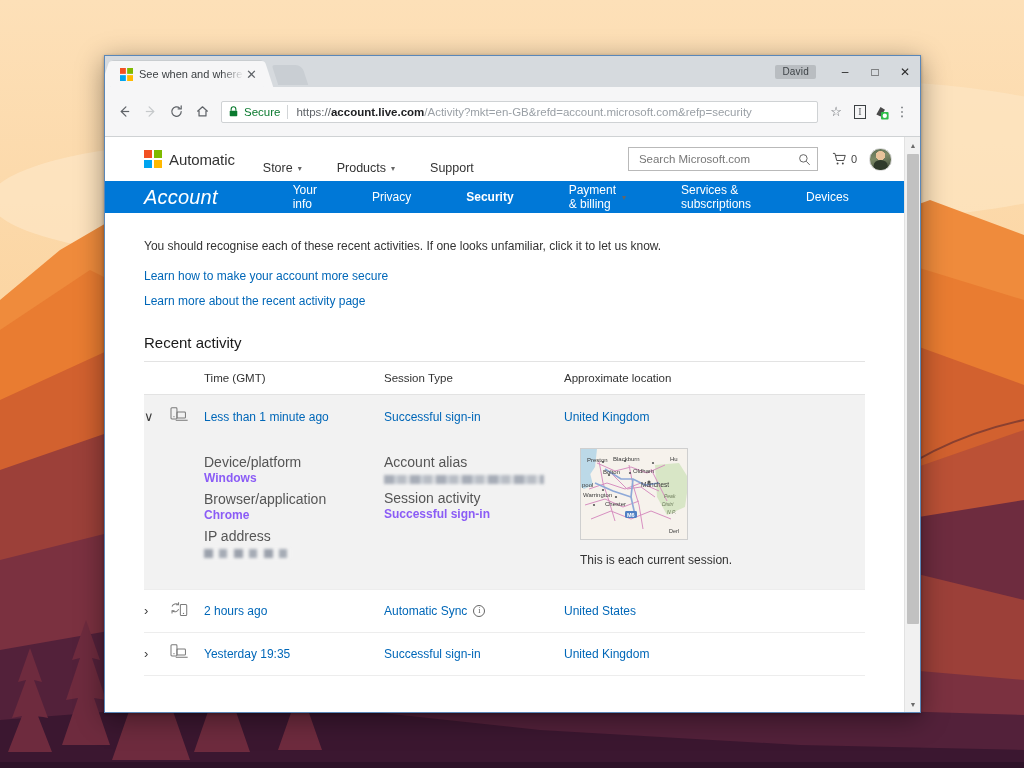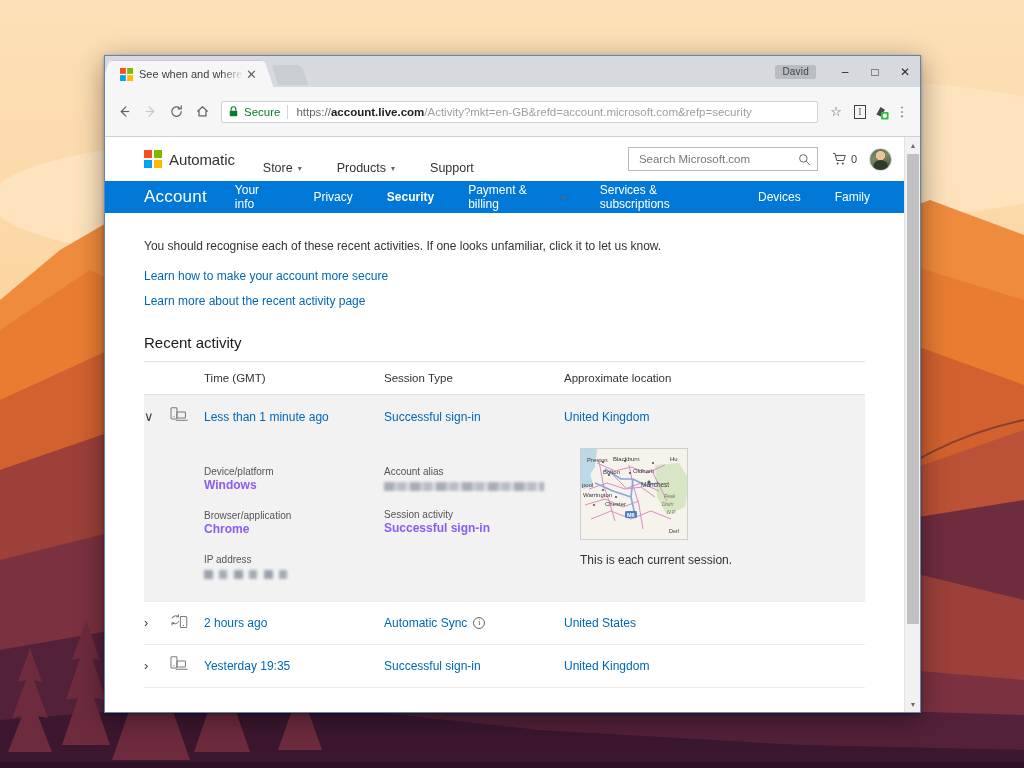--- a/index.html
+++ b/index.html
@@ -177,24 +177,24 @@
     transform: translateX(-50%); border-radius: 50% 50% 0 0;
     background: #2f3a2a;
   }
 
   
   .acct-nav {
     background: #0078d7; height: 32px;
     display: flex; align-items: center; padding-left: 39px;
     color: #fff;
   }
-  .acct-title { font-size: 17px; font-weight: 300; margin-right: 28px; letter-spacing:.2px; }
+  .acct-title { font-size: 20px; font-weight: 300; margin-right: 54px; letter-spacing:.2px;font-style:italic; }
   .acct-nav a {
     color:#fff; text-decoration:none; font-size: 12px;
-    margin-right: 34px; display:flex; align-items:center; gap:6px;
+    margin-right: 34px; display:flex; align-items:center; gap:6px;margin-left:21px;
   }
   .acct-nav a.active { font-weight: 700; }
 
   
   .content { padding: 26px 39px 0 39px; }
   h1.page-title {
     font-size: 26px; font-weight: 300; color: #1a1a1a;
     margin: 0 0 20px 0; letter-spacing: .1px;
   }
   .lede { font-size: 12px; color: #333; margin: 0 0 16px 0; }
@@ -228,21 +228,21 @@
     display:inline-flex; align-items:center; justify-content:center;
     font-family: "Liberation Serif", serif; line-height:1;
   }
 
   .detail {
     background: #f2f2f2; display:flex;
     padding: 10px 0 22px 60px; position: relative;
     border-bottom: 1px solid #ededed;
   }
   .dcol { width: 180px; flex:none; }
-  .dlabel { font-size: 10px; color: #555; margin-top: 18px; }
+  .dlabel { font-size: 14px; color: #555; margin-top: 6px; }
   .dvalue { font-size: 12px; color: #8b5cf6; font-weight: 700; margin-top: 1px; }
   .blur {
     height: 9px; margin-top: 5px;
     background: repeating-linear-gradient(90deg,#9aa1ad 0 10px,#c3c8d0 10px 14px,#aeb4bd 14px 22px,#d7dade 22px 26px);
     filter: blur(1.6px); opacity: .85;
   }
   .blur.ip { width: 86px; background: repeating-linear-gradient(90deg,#8c93a0 0 9px,#f2f2f2 9px 15px,#99a0ab 15px 23px,#f2f2f2 23px 30px); }
   .blur.alias { width: 160px; }
   .map-col { margin-left: 16px; }
   .map {

